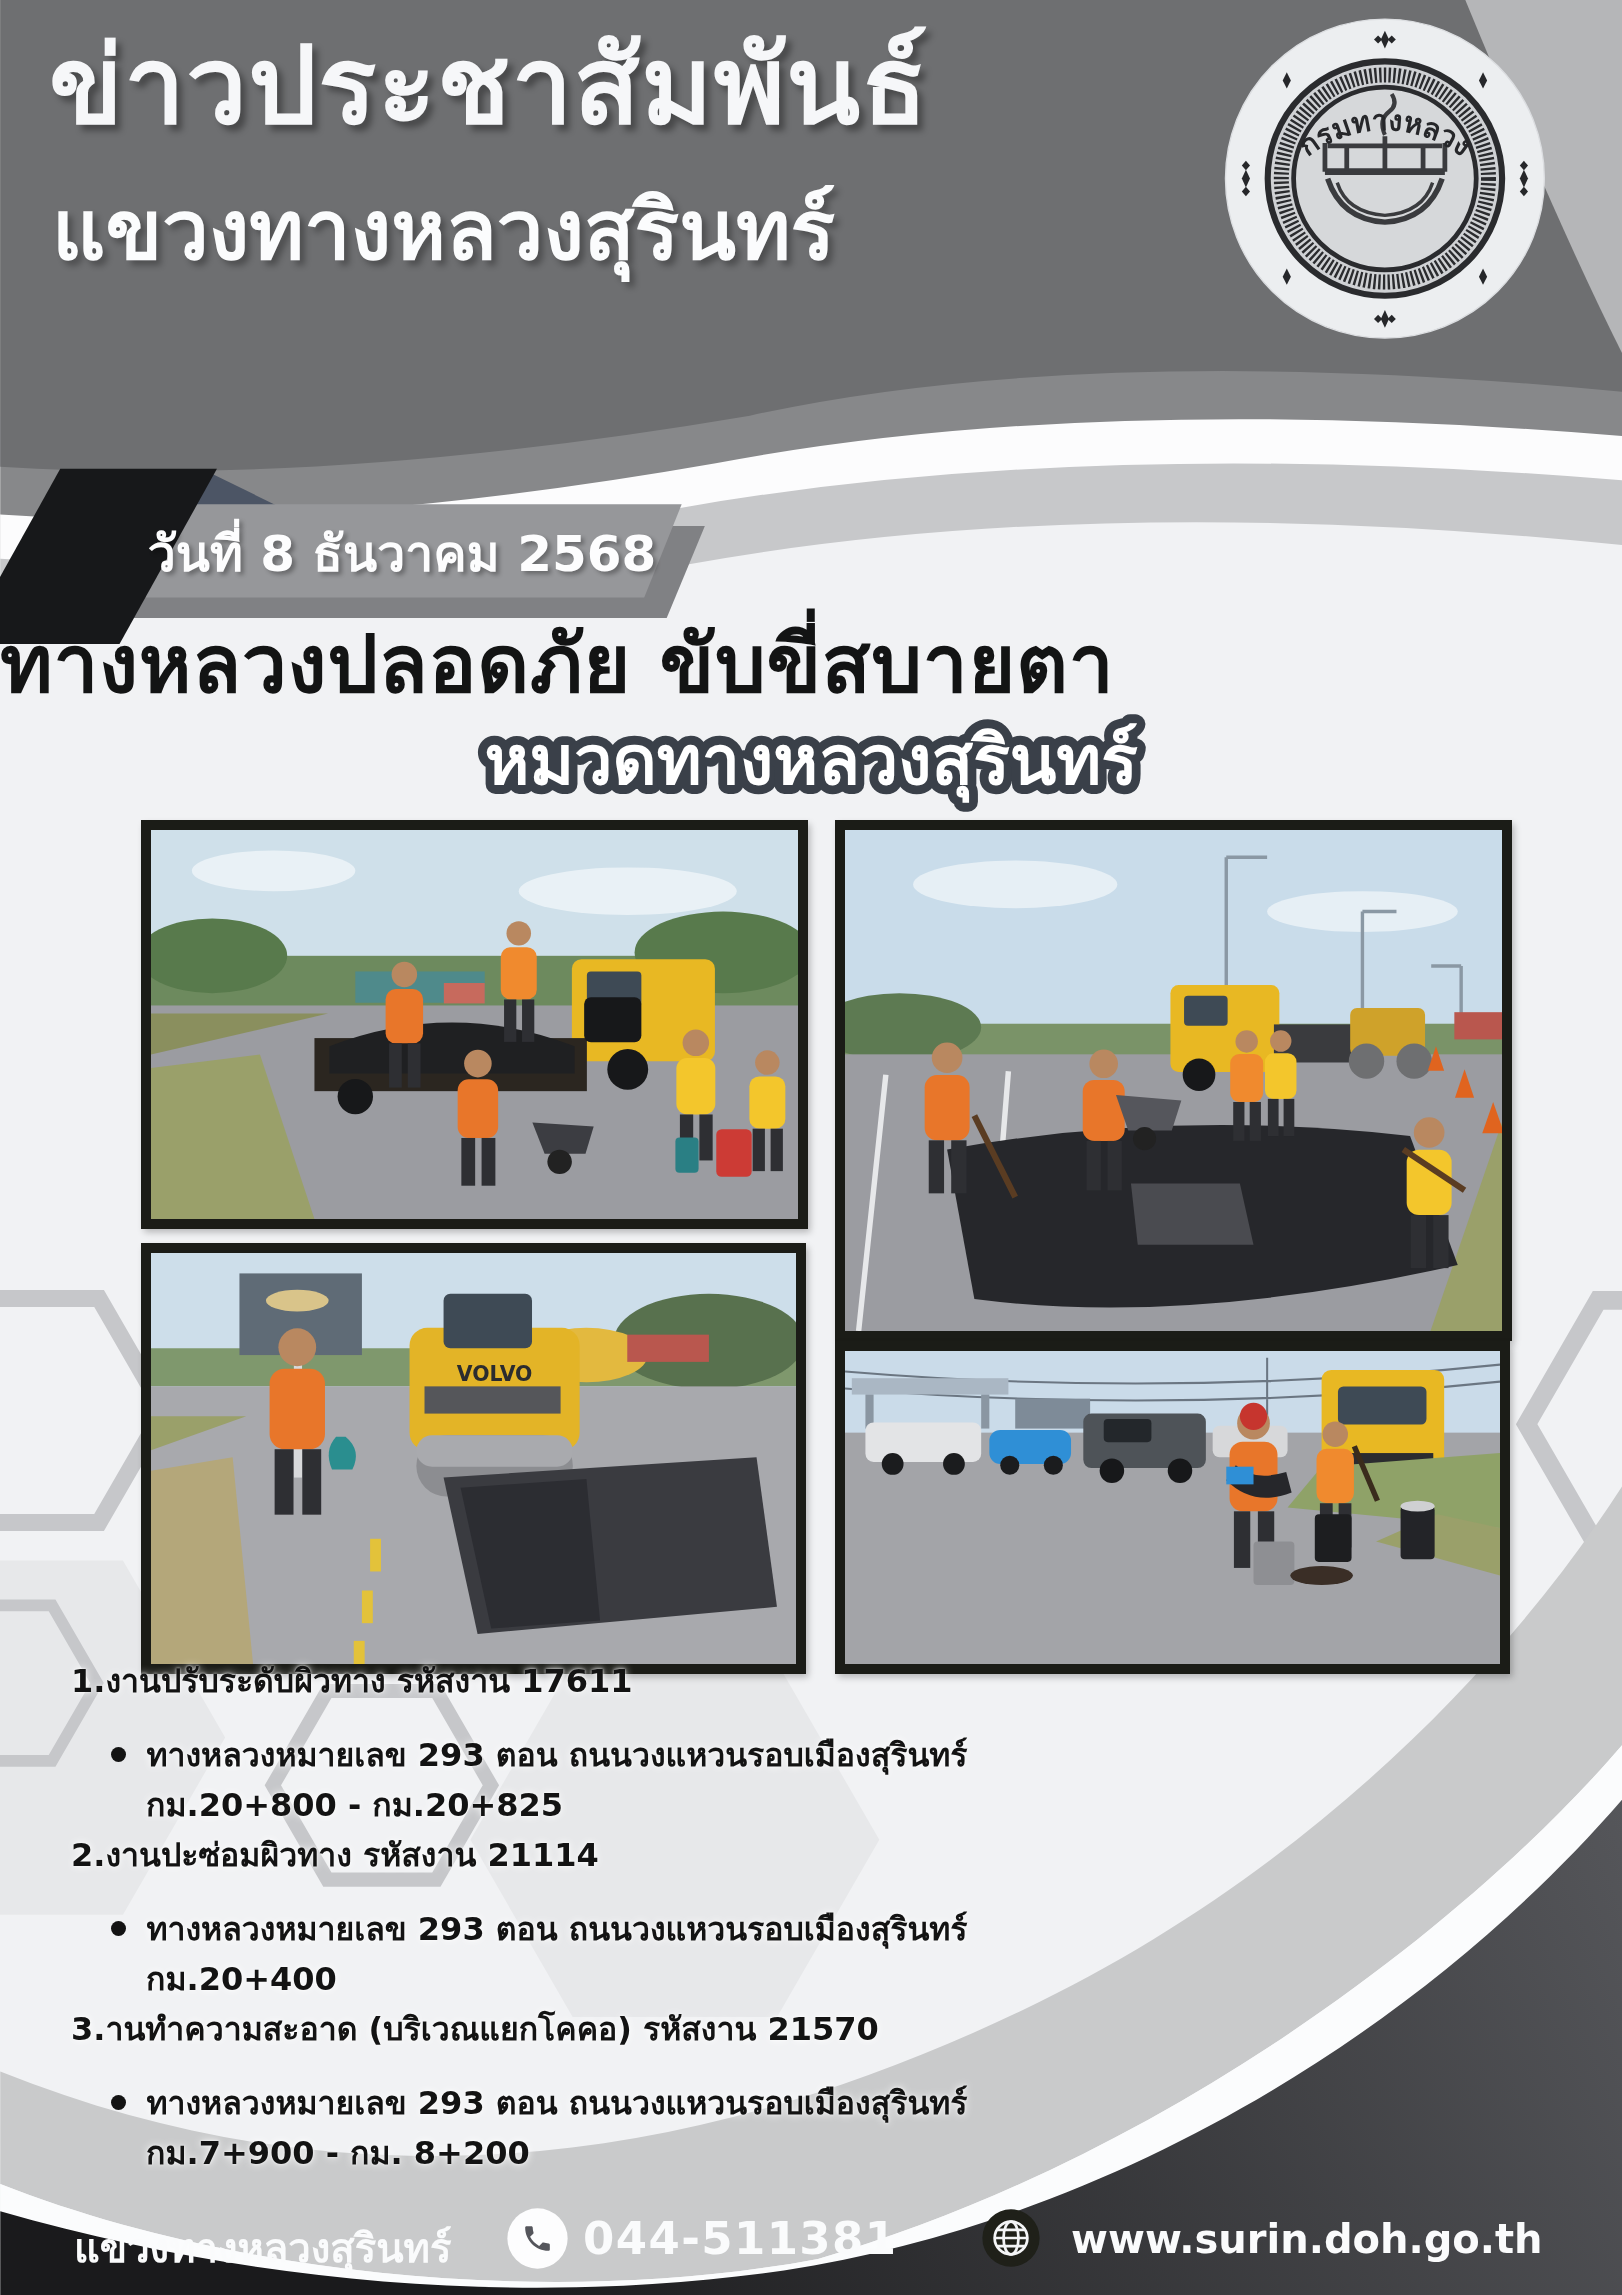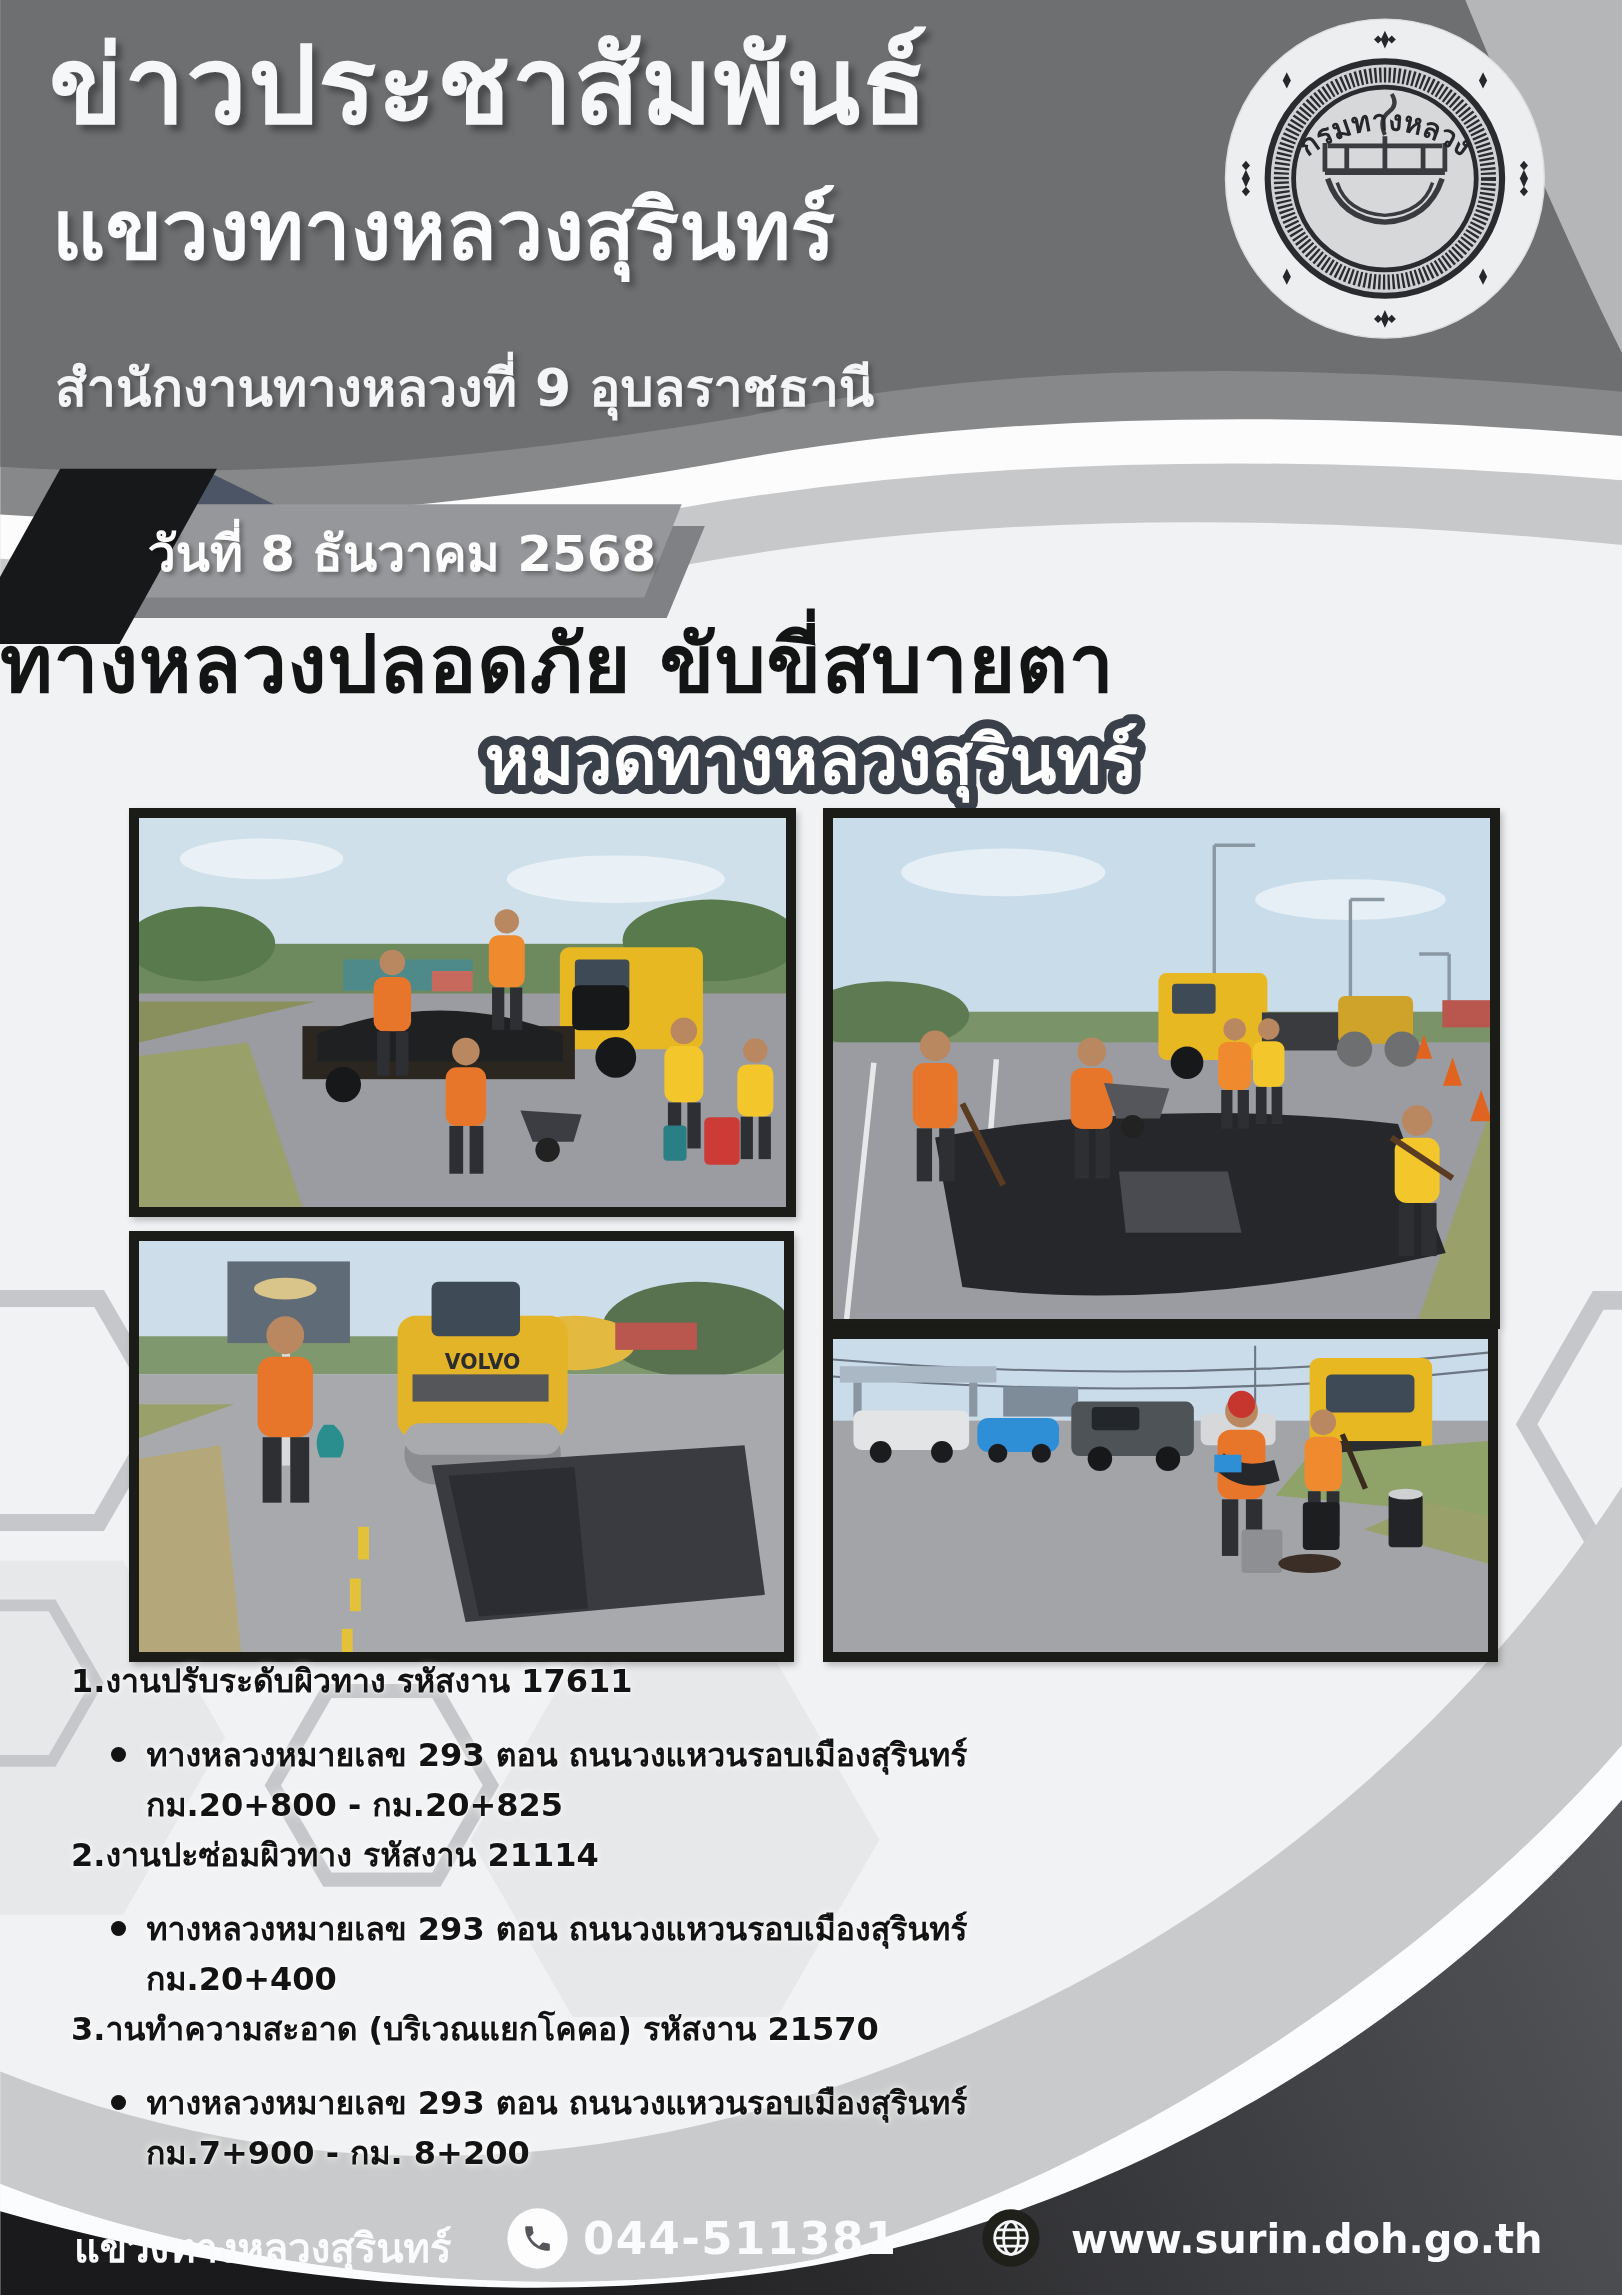--- a/index.html
+++ b/index.html
@@ -18,21 +18,21 @@
   .hd-office{left:55px;top:346px;width:1159px;font-size:52px;font-weight:600;color:#f4f5f7;
     text-shadow:3.4px 3.4px 4.8px rgba(0,0,0,.28);}
   
   .date-text{left:143px;top:513px;width:518px;height:80px;display:flex;align-items:center;justify-content:center;
     font-size:50px;font-weight:700;color:#fdfdfe;text-shadow:3.4px 3.4px 4.1px rgba(0,0,0,.3);}
   
   .headline{left:0;top:600px;width:1623px;font-size:80px;font-weight:900;
     color:#131414;letter-spacing:0.7px;}
   .badge{left:0;top:701px;width:1623px;height:116px;}
   
-  figure{margin:0;box-sizing:border-box;border:10.2px solid #1b1c17;background:#a3a3a3;
+  figure{margin:12px;box-sizing:border-box;border:10.2px solid #1b1c17;background:#a3a3a3;
     box-shadow:2.7px 4.1px 6.8px rgba(0,0,0,.25);}
   figure svg{display:block;width:100%;height:100%;}
   .ph1{left:129px;top:808px;width:667px;height:409px;}
   .ph2{left:823px;top:808px;width:677px;height:521px;}
   .ph3{left:129px;top:1231px;width:665px;height:431px;}
   .ph4{left:823px;top:1329px;width:675px;height:333px;}
   
   .worklist{left:71px;top:1655px;width:1193px;font-size:32px;color:#131313;font-weight:600;}
   .worklist .row{display:flex;align-items:center;height:50px;white-space:nowrap;
     text-shadow:0 0 8.2px rgba(255,255,255,.95), 0 0 2.7px rgba(255,255,255,.9);}
@@ -159,21 +159,20 @@
     <g>
       <polygon points="300,690 410,744 256,744" fill="#4c5565"></polygon>
       <polygon points="184,772 1034,772 978,907 128,907" fill="#808184"></polygon>
       <polygon points="150,740 1000,740 945,877 95,877" fill="#96979a"></polygon>
       <polygon points="88,688 318,688 175,945 -55,945" fill="#17181a"></polygon>
     </g>
   </svg>
 
   <div class="abs hd-title">ข่าวประชาสัมพันธ์</div>
   <div class="abs hd-org">แขวงทางหลวงสุรินทร์</div>
-  <div class="abs hd-office">สำนักงานทางหลวงที่ 9 อุบลราชธานี</div>
 
   <div class="abs date-text">วันที่ 8 ธันวาคม 2568</div>
 
   <div class="abs headline">ทางหลวงปลอดภัย ขับขี่สบายตา</div>
   <svg class="abs badge" viewBox="0 0 2381 170">
     <text x="1190" y="122" text-anchor="middle" font-size="100" font-weight="800" fill="#ffffff" stroke="#3a4049" stroke-width="26" paint-order="stroke" stroke-linejoin="round">หมวดทางหลวงสุรินทร์</text>
   </svg>
 
   <figure class="abs ph1" aria-label="workers-loading-asphalt-from-yellow-truck">
     <svg viewBox="0 0 950 572" preserveAspectRatio="none">

